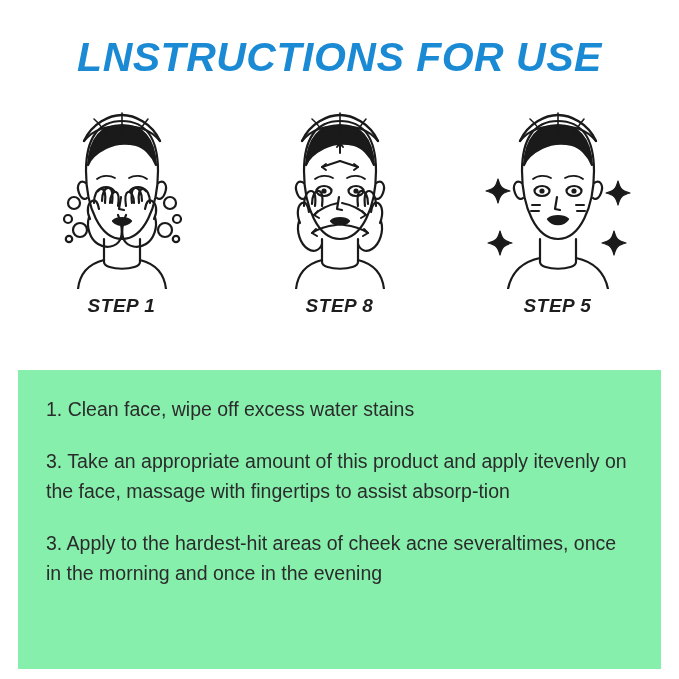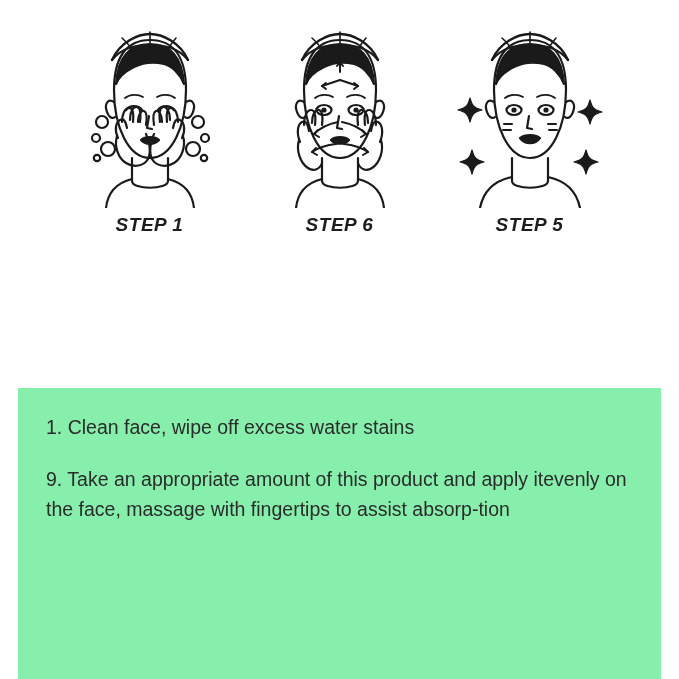--- a/index.html
+++ b/index.html
@@ -29,20 +29,21 @@
     font-size: 41px;
     letter-spacing: 0.5px;
     padding-top: 34px;
     margin: 0;
     white-space: nowrap;
   }
   .steps {
     display: flex;
     justify-content: center;
     align-items: flex-end;
+    gap: 28px;
     margin-top: 18px;
   }
   .step {
     width: 190px;
     display: flex;
     flex-direction: column;
     align-items: center;
   }
   .step-art {
     width: 180px;
@@ -77,20 +78,21 @@
   }
   .instruction:last-child {
     margin-bottom: 0;
   }
 </style>
 </head>
 <body>
 
 <div class="page">
 
+  <h1 class="title">LNSTRUCTIONS FOR USE</h1>
 
   <div class="steps">
 
     <div class="step">
       <div class="step-art">
         <svg viewBox="0 0 180 190" width="180" height="190" xmlns="http://www.w3.org/2000/svg">
           <g fill="none" stroke="#1a1a1a" stroke-width="2.2" stroke-linecap="round" stroke-linejoin="round">
 
             <path d="M72 140 L72 163 C72 172 108 172 108 163 L108 140"></path>
 
@@ -190,21 +192,21 @@
             <path d="M54 107 C54 98 57 92 61 92 C65 92 66 98 65 107"></path>
             <path d="M62 105 C62 97 65 91 69 92 C73 93 73 99 72 107"></path>
             <path d="M49 122 C46 132 50 145 58 150 C64 154 70 151 72 145"></path>
             <path d="M130 124 C134 114 132 106 128 104 C124 102 122 107 121 113"></path>
             <path d="M126 107 C126 98 123 92 119 92 C115 92 114 98 115 107"></path>
             <path d="M118 105 C118 97 115 91 111 92 C107 93 107 99 108 107"></path>
             <path d="M131 122 C134 132 130 145 122 150 C116 154 110 151 108 145"></path>
           </g>
         </svg>
       </div>
-      <div class="step-label">STEP 6</div>
+      <div class="step-label">STEP 8</div>
     </div>
 
     <div class="step">
       <div class="step-art">
         <svg viewBox="0 0 180 190" width="180" height="190" xmlns="http://www.w3.org/2000/svg">
           <g fill="none" stroke="#1a1a1a" stroke-width="2.2" stroke-linecap="round" stroke-linejoin="round">
             <path d="M72 140 L72 163 C72 172 108 172 108 163 L108 140"></path>
             <path d="M40 190 C44 170 58 162 72 159"></path>
             <path d="M140 190 C136 170 122 162 108 159"></path>
             <path d="M54 72 C54 40 66 22 90 22 C114 22 126 40 126 72 C126 108 112 140 90 140 C68 140 54 108 54 72 Z"></path>
@@ -237,16 +239,17 @@
           </g>
         </svg>
       </div>
       <div class="step-label">STEP 5</div>
     </div>
 
   </div>
 
   <div class="panel">
     <p class="instruction">1. Clean face, wipe off excess water stains</p>
-    <p class="instruction">9. Take an appropriate amount of this product and apply itevenly on the face, massage with fingertips to assist absorp-tion</p>
+    <p class="instruction">3. Take an appropriate amount of this product and apply itevenly on the face, massage with fingertips to assist absorp-tion</p>
+    <p class="instruction">3. Apply to the hardest-hit areas of cheek acne severaltimes, once in the morning and once in the evening</p>
   </div>
 
 </div>
 
 </body></html>

